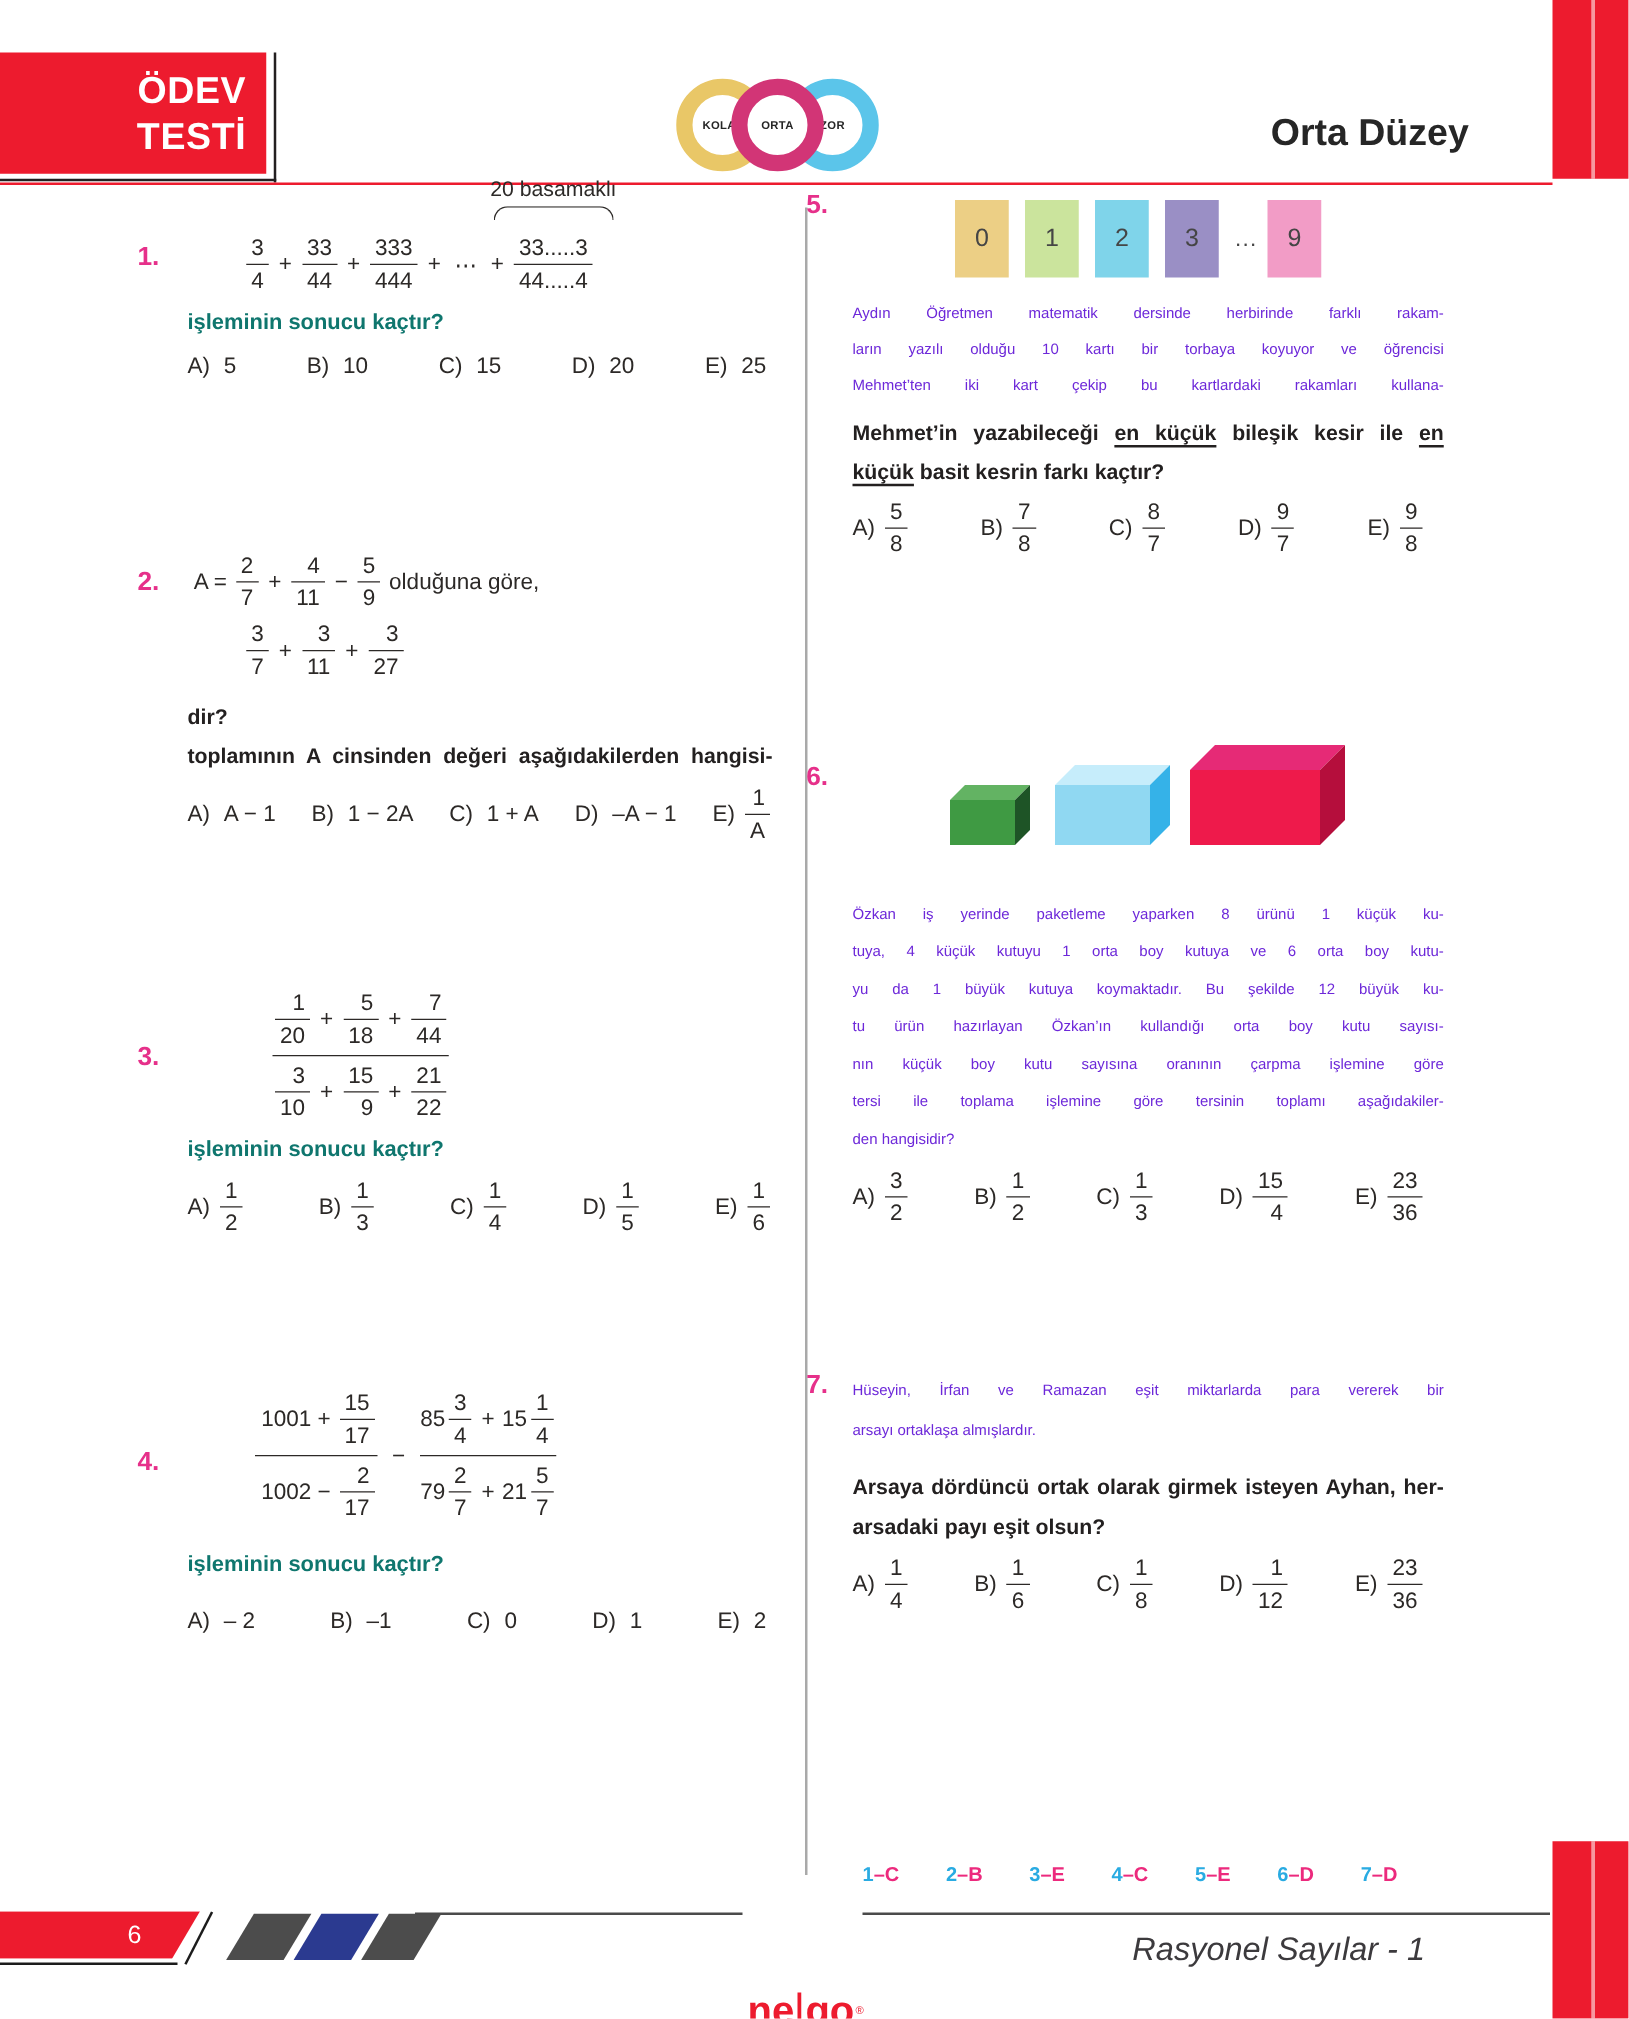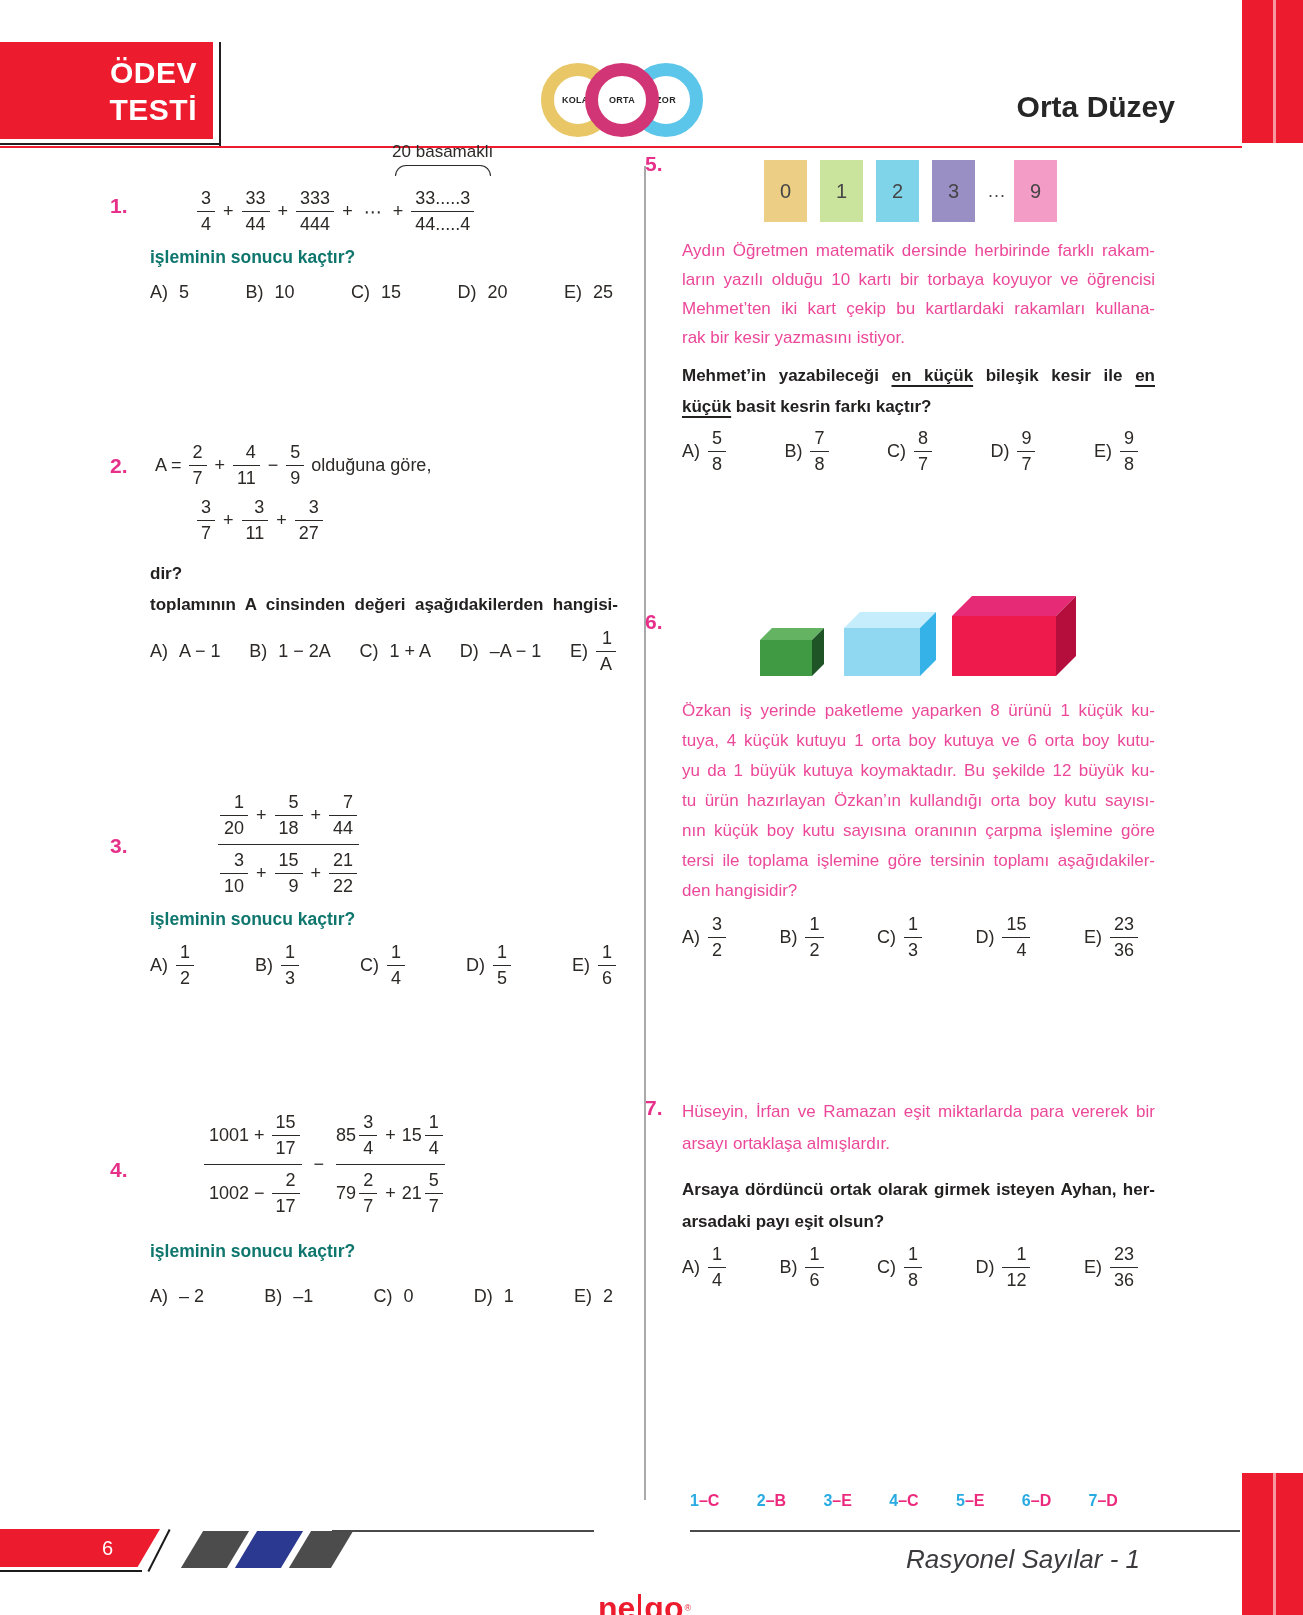--- a/index.html
+++ b/index.html
@@ -48,21 +48,21 @@
   .mixed{display:inline-flex;align-items:center;}
   .mixed .mint{margin-right:1px;}
 
   .opts{display:flex;justify-content:space-between;align-items:center;}
   .opt{display:inline-flex;align-items:center;font-size:18px;color:#2c2927;}
   .opt .optlab{margin-right:6px;}
   .opt .mathrow{display:inline-flex;}
 
   .qline{margin-top:12px;font-weight:bold;font-size:17.5px;color:#0f766e;}
   .lines .tline{white-space:nowrap;}
-  .para{font-size:17px;color:#ec4899;}
+  .para{font-size:12px;color:#6d28d9;}
   .boldlines{font-weight:bold;font-size:17px;color:#232020;}
   .jline{text-align:justify;text-align-last:justify;}
   .lh29 .tline{line-height:29px;} .lh30 .tline{line-height:30px;}
   .lh31 .tline{line-height:31px;} .lh32 .tline{line-height:32px;}
   .ul{text-decoration:underline;text-decoration-thickness:1.5px;text-underline-offset:4px;}
 
   .cards{display:flex;align-items:center;margin-left:82px;}
   .card{width:43px;height:62px;display:flex;align-items:center;justify-content:center;
         font-size:20px;color:#454545;margin-right:13px;}
   .card-dots{margin:0 8px 0 0;font-size:18px;color:#454545;letter-spacing:1px;}
@@ -475,21 +475,20 @@
           </span>
         <span class="card-dots">...</span>
         <span class="card" style="background-color: rgb(242, 156, 198);">
             <span>9</span>
           </span>
       </div>
       <div class="lines para lh29" style="margin-top:14px;">
           <div class="tline jline">Aydın Öğretmen matematik dersinde herbirinde farklı rakam-</div>
           <div class="tline jline">ların yazılı olduğu 10 kartı bir torbaya koyuyor ve öğrencisi</div>
           <div class="tline jline">Mehmet’ten iki kart çekip bu kartlardaki rakamları kullana-</div>
-          <div class="tline">rak bir kesir yazmasını istiyor.</div>
         </div>
       <div class="lines boldlines lh31" style="margin-top:8px;">
           <div class="tline jline">Mehmet’in yazabileceği <span class="ul">en küçük</span> bileşik kesir ile <span class="ul">en</span></div>
           <div class="tline"><span class="ul">küçük</span> basit kesrin farkı kaçtır?</div>
         </div>
       <div class="opts" style="margin-top:6px;margin-right:15px;">
           <span class="opt">
             <span class="optlab">A)</span>
             <span class="mathrow">
               <span class="frac">
@@ -551,21 +550,21 @@
           <polygon points="0,16 76,16 92,0 16,0" fill="#c6edfb"></polygon>
           <polygon points="76,16 92,0 92,48 76,64" fill="#35b2e8"></polygon>
           <polygon points="0,16 76,16 76,64 0,64" fill="#90d8f2"></polygon>
         </svg>
         <svg class="b3" width="124" height="80">
           <polygon points="0,20 104,20 124,0 20,0" fill="#e62a76"></polygon>
           <polygon points="104,20 124,0 124,60 104,80" fill="#b50e3c"></polygon>
           <polygon points="0,20 104,20 104,80 0,80" fill="#ee1a4b"></polygon>
         </svg>
       </div>
-      <div class="lines para lh30" style="margin-top:20px;">
+      <div class="lines para lh30" style="margin-top:40px;">
           <div class="tline jline">Özkan iş yerinde paketleme yaparken 8 ürünü 1 küçük ku-</div>
           <div class="tline jline">tuya, 4 küçük kutuyu 1 orta boy kutuya ve 6 orta boy kutu-</div>
           <div class="tline jline">yu da 1 büyük kutuya koymaktadır. Bu şekilde 12 büyük ku-</div>
           <div class="tline jline">tu ürün hazırlayan Özkan’ın kullandığı orta boy kutu sayısı-</div>
           <div class="tline jline">nın küçük boy kutu sayısına oranının çarpma işlemine göre</div>
           <div class="tline jline">tersi ile toplama işlemine göre tersinin toplamı aşağıdakiler-</div>
           <div class="tline">den hangisidir?</div>
         </div>
       <div class="opts" style="margin-top:8px;margin-right:15px;">
           <span class="opt">

